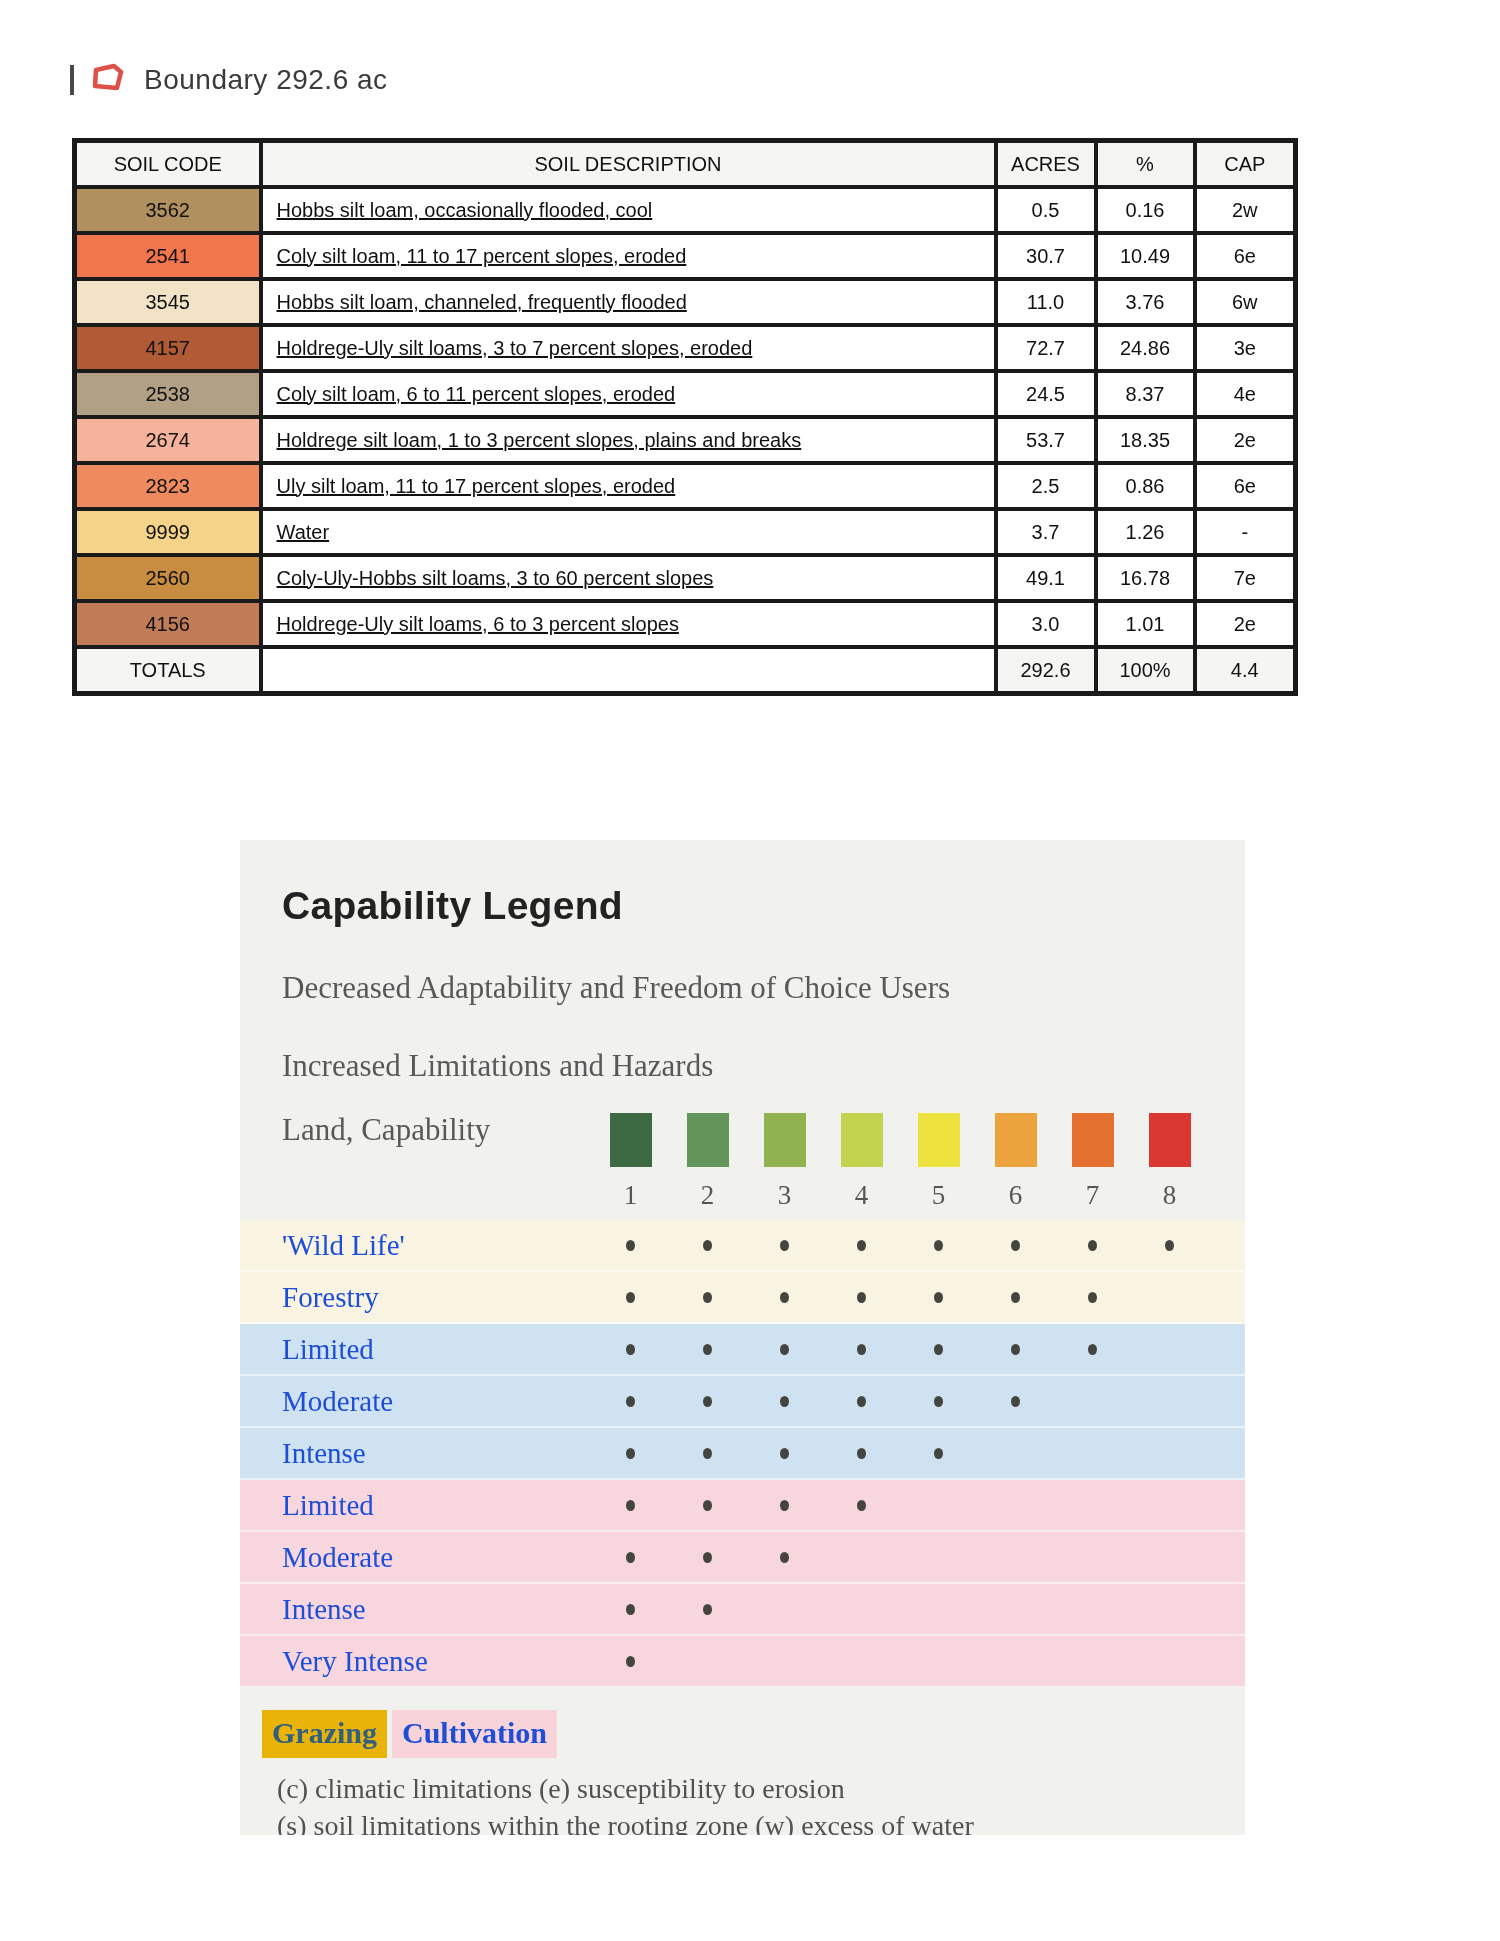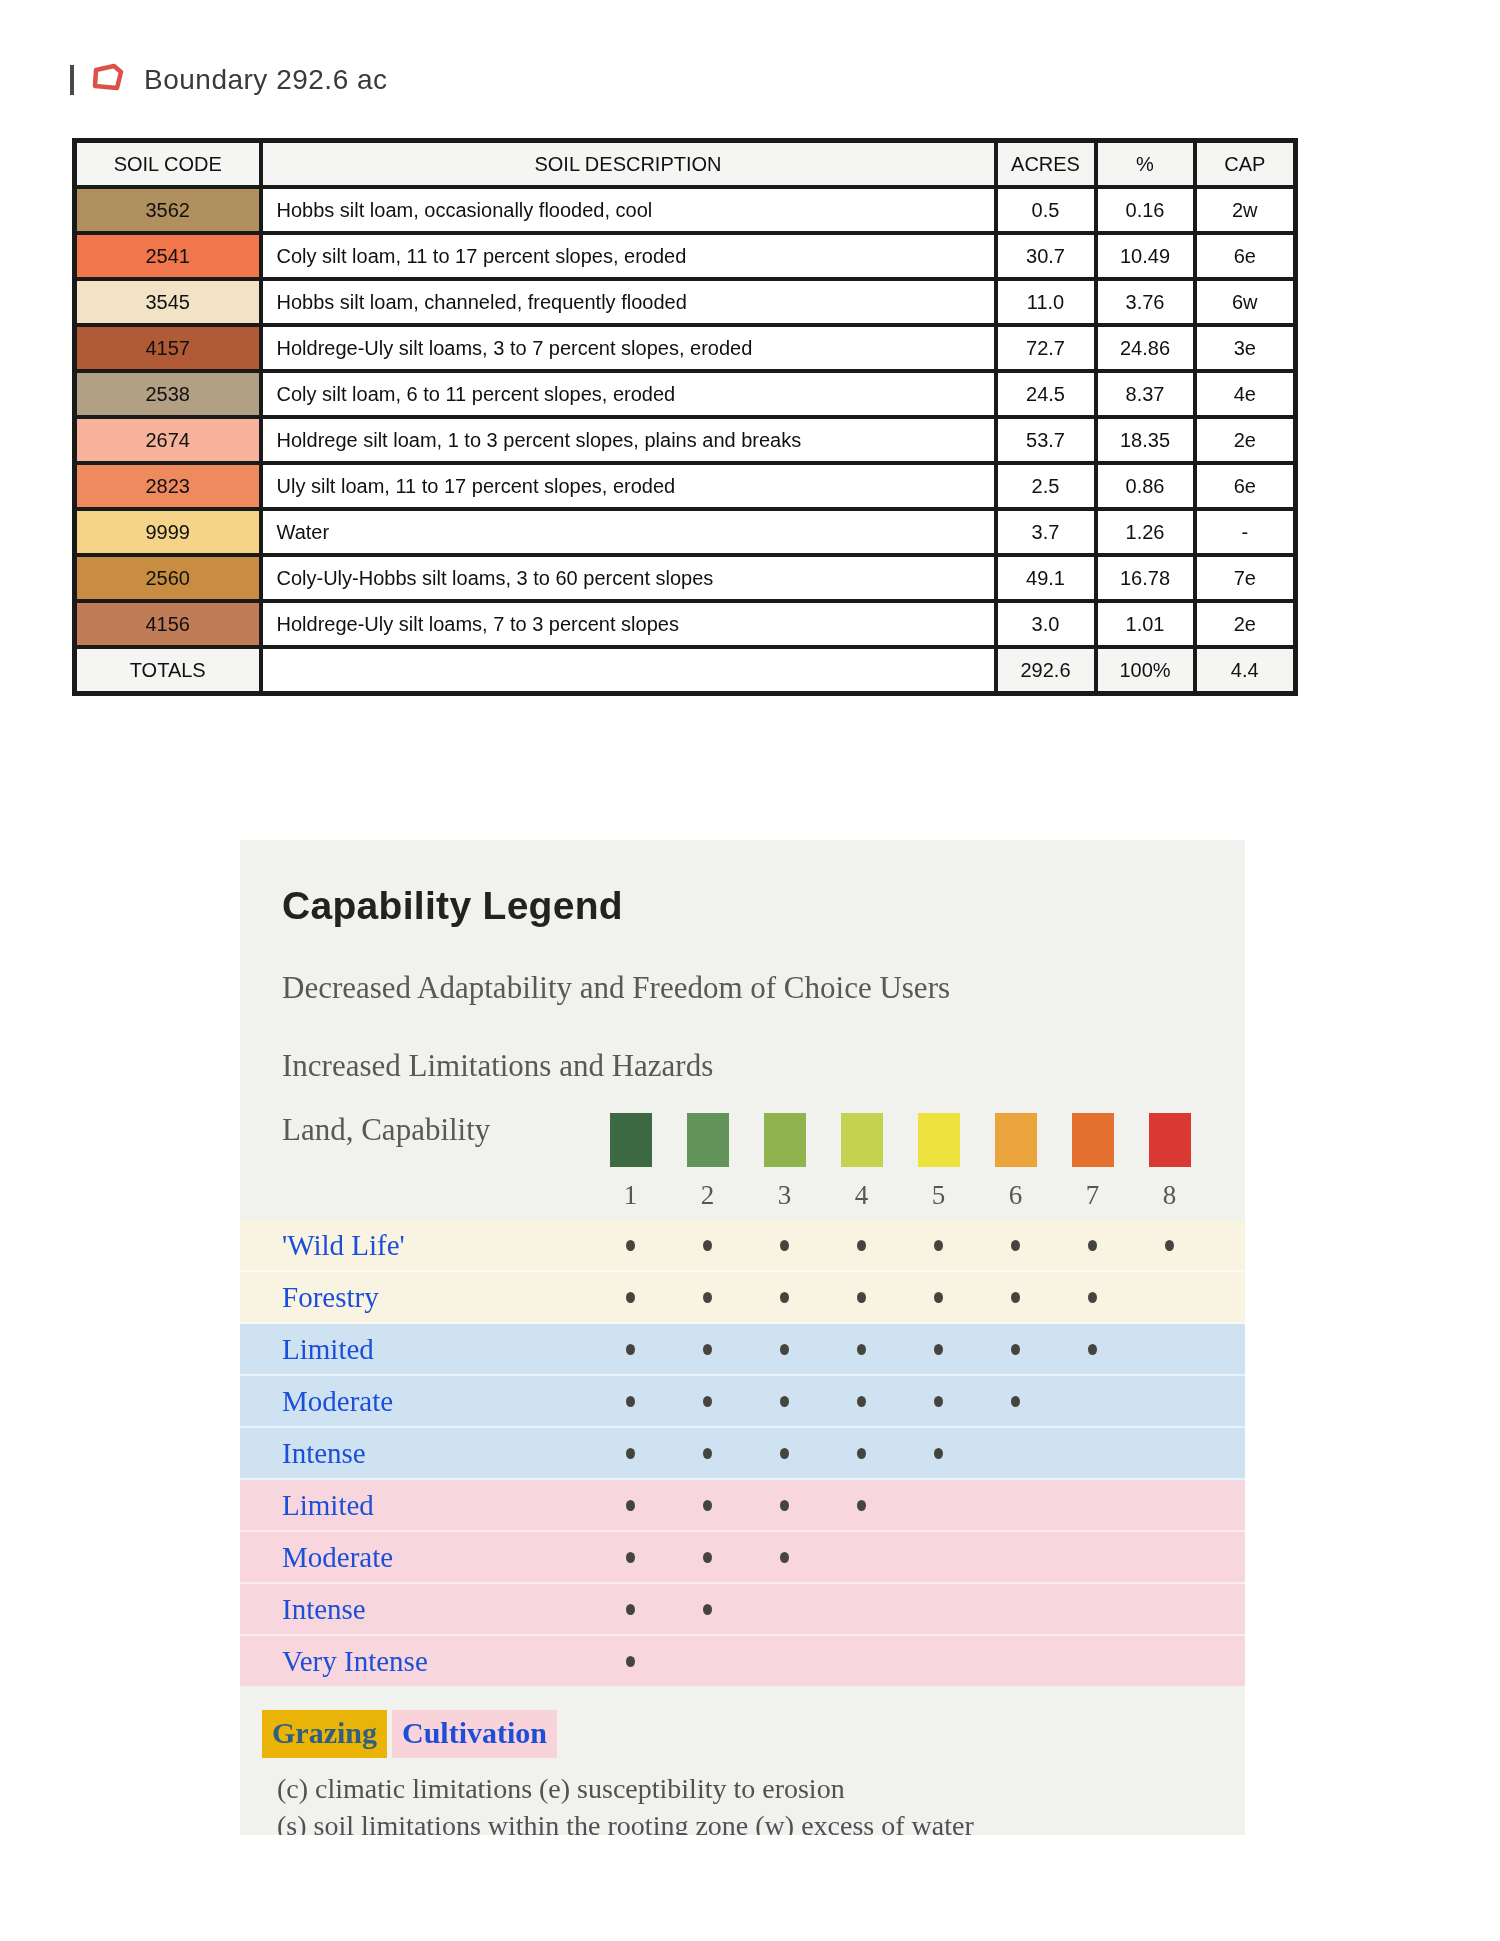--- a/index.html
+++ b/index.html
@@ -17,21 +17,21 @@
     position:absolute;left:72px;top:138px;width:1221px;
     border-collapse:collapse;table-layout:fixed;
     border:5px solid #1a1a1a;
   }
   .soil-table th,.soil-table td{
     border:4px solid #1a1a1a;height:42px;font-size:20px;
     text-align:center;vertical-align:middle;padding:0;
     font-weight:normal;color:#111;
   }
   .soil-table thead th{background:#f5f5f4;}
-  .soil-table td.desc{text-align:left;padding-left:14px;background:#ffffff;}
+  .soil-table td.desc{text-align:left;padding-left:14px;background:#ffffff;text-decoration:underline;}
   .soil-table td.num{background:#ffffff;}
   .soil-table tfoot td{background:#f5f5f4;}
   
   .legend{
     position:absolute;left:240px;top:840px;width:1005px;height:995px;
     background:#f1f1ee;overflow:hidden;
   }
   .legend-title{
     margin:44px 0 42px 42px;font-size:39px;font-weight:bold;color:#222222;
     letter-spacing:0.3px;
@@ -164,21 +164,21 @@
       </tr>
       <tr>
         <td class="code" style="background: rgb(201, 141, 65);">2560</td>
         <td class="desc">Coly-Uly-Hobbs silt loams, 3 to 60 percent slopes</td>
         <td class="num">49.1</td>
         <td class="num">16.78</td>
         <td class="num">7e</td>
       </tr>
       <tr>
         <td class="code" style="background: rgb(191, 124, 87);">4156</td>
-        <td class="desc">Holdrege-Uly silt loams, 7 to 3 percent slopes</td>
+        <td class="desc">Holdrege-Uly silt loams, 6 to 3 percent slopes</td>
         <td class="num">3.0</td>
         <td class="num">1.01</td>
         <td class="num">2e</td>
       </tr>
     </tbody>
   <tfoot>
     <tr>
       <td>TOTALS</td>
       <td class="desc"></td>
       <td>292.6</td>

